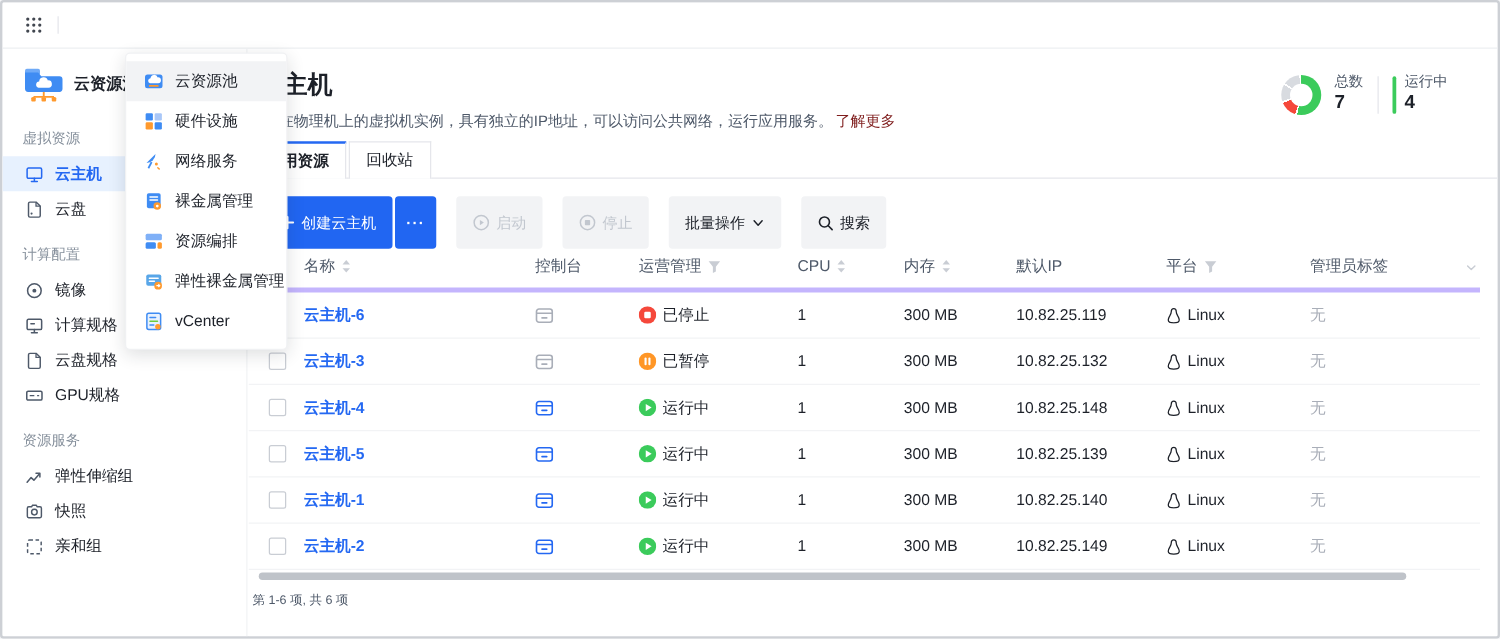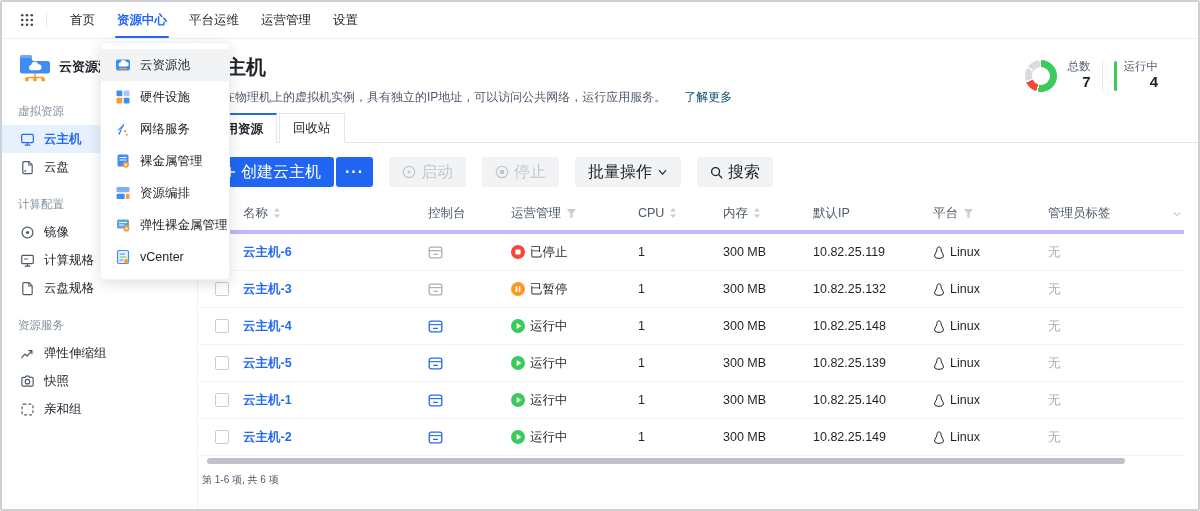--- a/index.html
+++ b/index.html
@@ -28,42 +28,42 @@
 
   
   .dropdown { position:absolute; top:40px; left:98px; width:130px; background:#fff; border:1px solid #F0F1F3; border-radius:4px; box-shadow:0 4px 14px rgba(31,35,41,.14); padding:6px 0; z-index:20; }
   .menu-item { display:flex; align-items:center; gap:9px; height:32px; padding:0 0 0 14px; font-size:12.5px; color:#1D2129; cursor:pointer; }
   .menu-item.active { background:#F2F3F5; }
 
   
   .main { position:absolute; top:37px; left:197px; right:0; bottom:0; background:#fff; }
   .page-title { position:absolute; top:15px; left:7px; font-size:20px; font-weight:bold; color:#1D2129; }
   .page-desc { position:absolute; top:50px; left:0; font-size:12px; color:#4E5969; white-space:nowrap; }
-  .page-desc a { color:#0c4a6e; text-decoration:none; margin-left:18px; cursor:pointer; }
+  .page-desc a { color:#7f1d1d; text-decoration:none; margin-left:2px; cursor:pointer; }
 
   
-  .stats { position:absolute; top:20px; right:40px; display:flex; align-items:center; gap:11px;text-align:right; }
+  .stats { position:absolute; top:20px; right:40px; display:flex; align-items:center; gap:11px; }
   .donut { position:relative; width:32px; height:32px; border-radius:50%; }
   .donut::after { content:""; position:absolute; inset:7px; background:#fff; border-radius:50%; }
   .stat-col { display:flex; flex-direction:column; line-height:1.25; }
   .stat-label { font-size:11.5px; color:#4E5969; }
   .stat-value { font-size:15px; font-weight:bold; color:#1D2129; }
   .stat-div { width:1px; height:30px; background:#E5E6EB; }
   .stat-bar { width:3px; height:30px; background:#3BCB5B; border-radius:1.5px; margin-right:-4px; }
 
   
   .tabs { position:absolute; top:74px; left:0; right:0; height:30px; display:flex; align-items:flex-end; }
   .tabs::after { content:""; position:absolute; left:0; right:0; bottom:0; height:1px; background:#E5E6EB; }
   .tab { position:relative; z-index:1; height:30px; display:flex; align-items:center; padding:0 13px; font-size:12.5px; color:#1D2129; background:#fff; border:1px solid #E5E6EB; border-bottom:none; margin-right:2px; cursor:pointer; }
   .tab.active { font-weight:bold; border-top:2px solid #2468F2; }
   .tab.active::after { content:""; position:absolute; left:0; right:0; bottom:-1px; height:1px; background:#fff; }
 
   
   .toolbar { position:absolute; top:118px; left:12px; display:flex; align-items:center; }
-  .btn { display:flex; align-items:center; gap:5px; height:30px; padding:0 13px; border:none; border-radius:3px; font-size:16px; font-family:inherit; cursor:pointer; background:#F2F3F5; color:#1D2129; }
+  .btn { display:flex; align-items:center; gap:5px; height:42px; padding:0 13px; border:none; border-radius:3px; font-size:12px; font-family:inherit; cursor:pointer; background:#F2F3F5; color:#1D2129; }
   .btn.primary { background:#2166F2; color:#fff; }
   .btn.more { padding:0 9px; margin-left:2px; font-weight:bold; letter-spacing:1px; }
   .btn.disabled { color:#C2C7CF; cursor:not-allowed; }
   .gap16 { width:16px; }
 
   
   .table { position:absolute; top:157px; left:0; right:14px; }
   .trow { display:grid; grid-template-columns:28px 185px 83px 127px 85px 90px 120px 115px minmax(0,1fr); align-items:center; padding-left:16px; height:37px; border-bottom:1px solid #F2F3F5; font-size:12.5px; }
   .trow.head { height:38px; border-bottom:4px solid #c4b5fd; color:#4E5969; }
   .cell { display:flex; align-items:center; gap:5px; }
@@ -95,27 +95,20 @@
             <circle cx="2.2" cy="7" r="1.3"></circle>
             <circle cx="7" cy="7" r="1.3"></circle>
             <circle cx="11.8" cy="7" r="1.3"></circle>
             <circle cx="2.2" cy="11.8" r="1.3"></circle>
             <circle cx="7" cy="11.8" r="1.3"></circle>
             <circle cx="11.8" cy="11.8" r="1.3"></circle>
           </g>
         </svg>
     </span>
     <span class="vdiv"></span>
-    <nav class="nav-items" id="topnav-items">
-        <div class="nav-item">首页</div>
-        <div class="nav-item active">资源中心</div>
-        <div class="nav-item">平台运维</div>
-        <div class="nav-item">运营管理</div>
-        <div class="nav-item">设置</div>
-      </nav>
   </header>
 
   <aside class="sidebar">
     <div class="brand">
       <span class="ic">
         <svg width="34" height="30" viewBox="0 0 34 30">
           <rect x="2" y="3" width="12" height="5" rx="1.5" fill="#6FAAF7"></rect>
           <path d="M2 6h10.5l2.5 3H29.5A2.5 2.5 0 0 1 32 11.5V19a2.5 2.5 0 0 1-2.5 2.5h-25A2.5 2.5 0 0 1 2 19z" fill="#3F8CF3"></path>
           <path d="M12.8 18.2a2.6 2.6 0 0 1 .5-5.1 3.6 3.6 0 0 1 7-.8 2.5 2.5 0 0 1 .5 5.9z" fill="#fff"></path>
           <path d="M17 21.5v4M8.8 25.5h16.4M8.8 25.5v1.5M25.2 25.5v1.5" stroke="#FF9A2E" stroke-width="1.5" fill="none"></path>
@@ -172,20 +165,29 @@
           </div>
           <div class="side-item">
             <span class="ic">
               <svg width="15" height="15" viewBox="0 0 16 16">
                 <path d="M4.2 1.8h5.4l3.4 3.4v8.2a1.2 1.2 0 0 1-1.2 1.2H4.2A1.2 1.2 0 0 1 3 13.4V3a1.2 1.2 0 0 1 1.2-1.2z" fill="none" stroke="currentColor" stroke-width="1.25"></path>
                 <path d="M9.4 2v3.3h3.4" fill="none" stroke="currentColor" stroke-width="1.1"></path>
               </svg>
             </span>
             <span>云盘规格</span>
           </div>
+          <div class="side-item">
+            <span class="ic">
+              <svg width="15" height="15" viewBox="0 0 16 16">
+                <rect x="1.5" y="4.2" width="13" height="7.6" rx="1.2" fill="none" stroke="currentColor" stroke-width="1.3"></rect>
+                <path d="M4.5 8h3M10.8 8h.8" stroke="currentColor" stroke-width="1.2" stroke-linecap="round"></path>
+              </svg>
+            </span>
+            <span>GPU规格</span>
+          </div>
         </div>
         <div class="side-section">
           <div class="side-label">资源服务</div>
           <div class="side-item">
             <span class="ic">
               <svg width="15" height="15" viewBox="0 0 16 16">
                 <path d="M1.8 12.5l3.4-3.9 2.4 2.2 4.6-5.3" fill="none" stroke="currentColor" stroke-width="1.3" stroke-linecap="round" stroke-linejoin="round"></path>
                 <path d="M12.7 8.2V4.9H9.4" fill="none" stroke="currentColor" stroke-width="1.3" stroke-linecap="round" stroke-linejoin="round"></path>
               </svg>
             </span>

